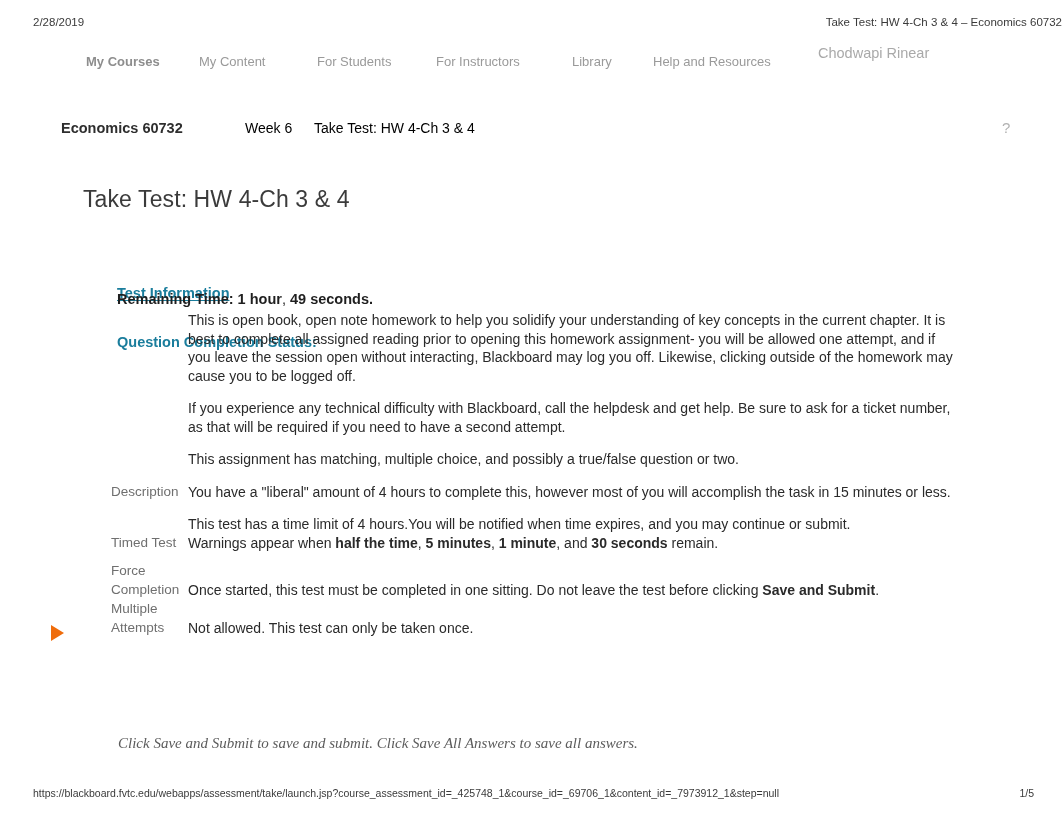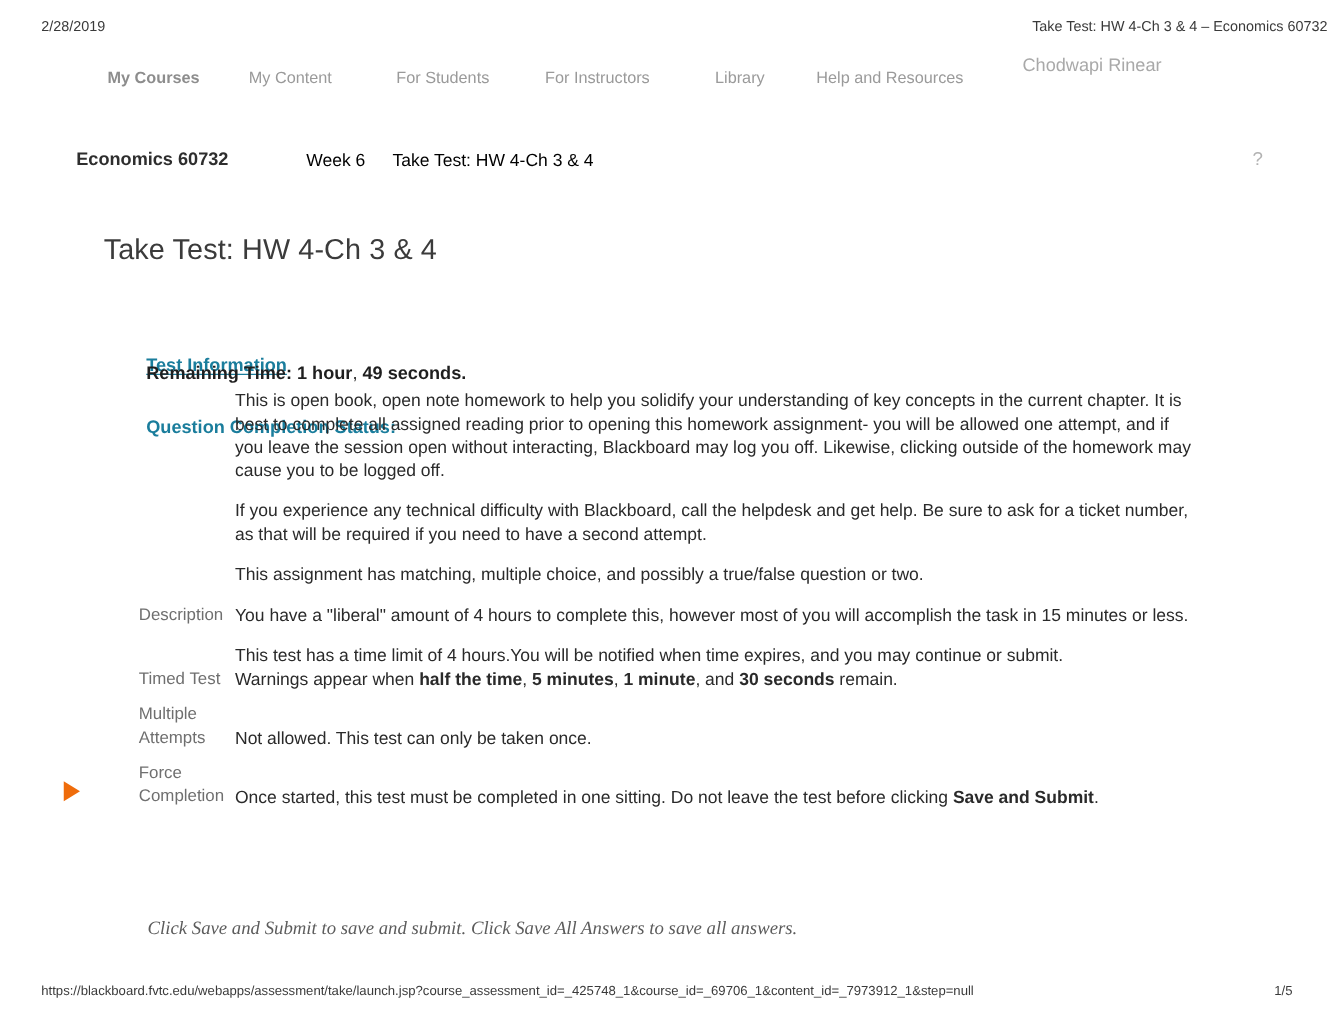--- a/index.html
+++ b/index.html
@@ -275,30 +275,30 @@
 
 
   <div class="detail-row row-timed">
     <div class="detail-label">Timed Test</div>
     <div class="detail-value">
       <div>This test has a time limit of 4 hours.You will be notified when time expires, and you may continue or submit.</div>
       <div><span>Warnings appear when </span><b>half the time</b><span>, </span><b>5 minutes</b><span>, </span><b>1 minute</b><span>, and </span><b>30 seconds</b><span> remain.</span></div>
     </div>
   </div>
 
+  <div class="detail-row row-force">
+    <div class="detail-label">Force Completion</div>
+    <div class="detail-value"><span>Once started, this test must be completed in one sitting. Do not leave the test before clicking </span><b>Save and Submit</b><span>.</span></div>
+  </div>
+
   <div class="detail-row row-multiple">
     <div class="detail-label">Multiple Attempts</div>
     <div class="detail-value">Not allowed. This test can only be taken once.</div>
   </div>
 
-  <div class="detail-row row-force">
-    <div class="detail-label">Force Completion</div>
-    <div class="detail-value"><span>Once started, this test must be completed in one sitting. Do not leave the test before clicking </span><b>Save and Submit</b><span>.</span></div>
-  </div>
-
 </div>
 
 <div class="marker-triangle"></div>
 
 <div class="footnote">Click Save and Submit to save and submit. Click Save All Answers to save all answers.</div>
 
 <div class="print-footer">
   <span class="footer-url">https://blackboard.fvtc.edu/webapps/assessment/take/launch.jsp?course_assessment_id=_425748_1&amp;course_id=_69706_1&amp;content_id=_7973912_1&amp;step=null</span>
   <span class="footer-page">1/5</span>
 </div>

